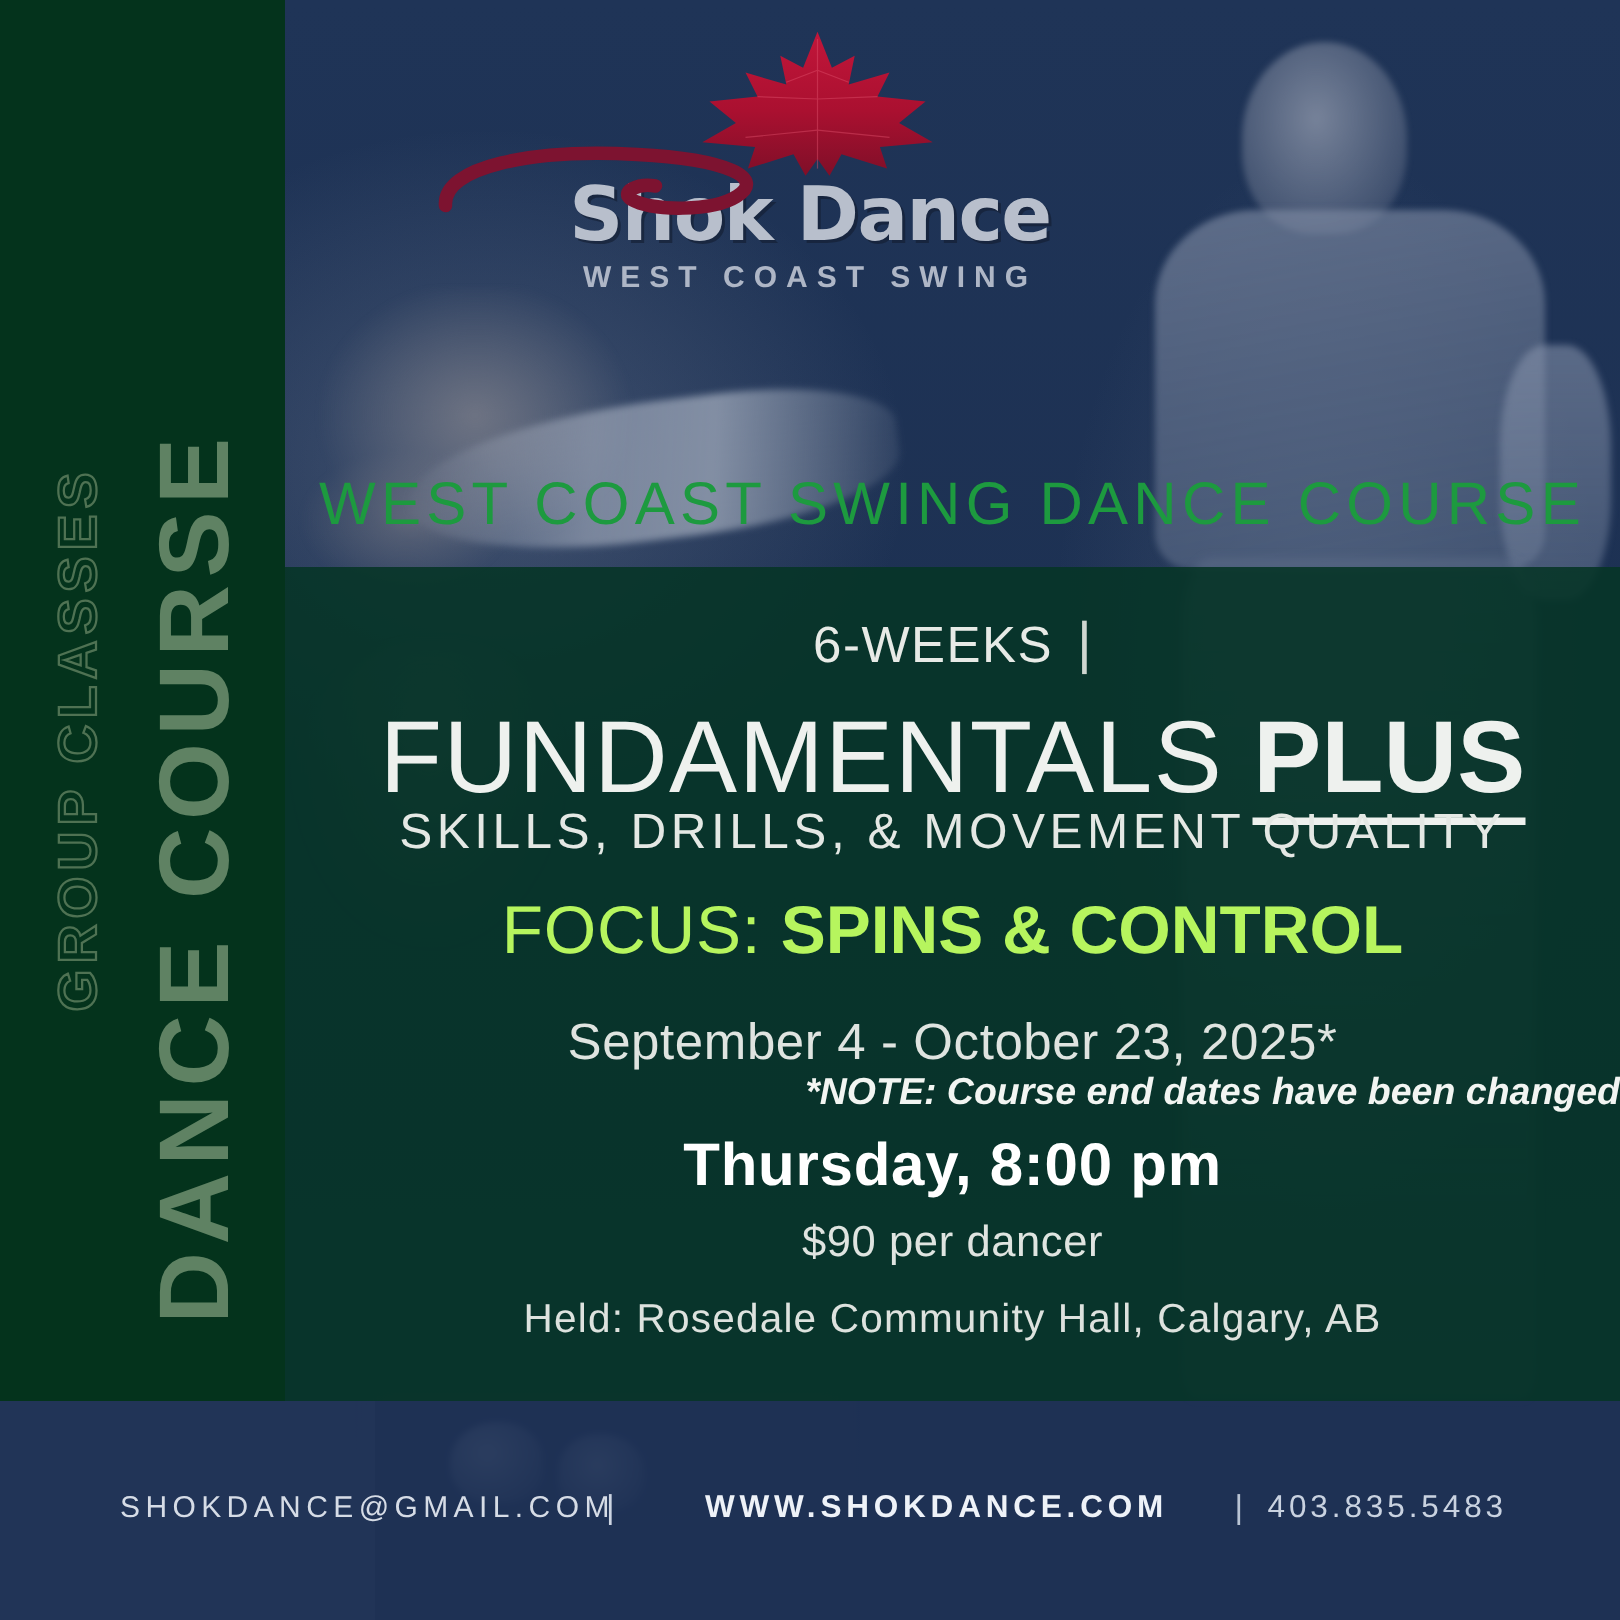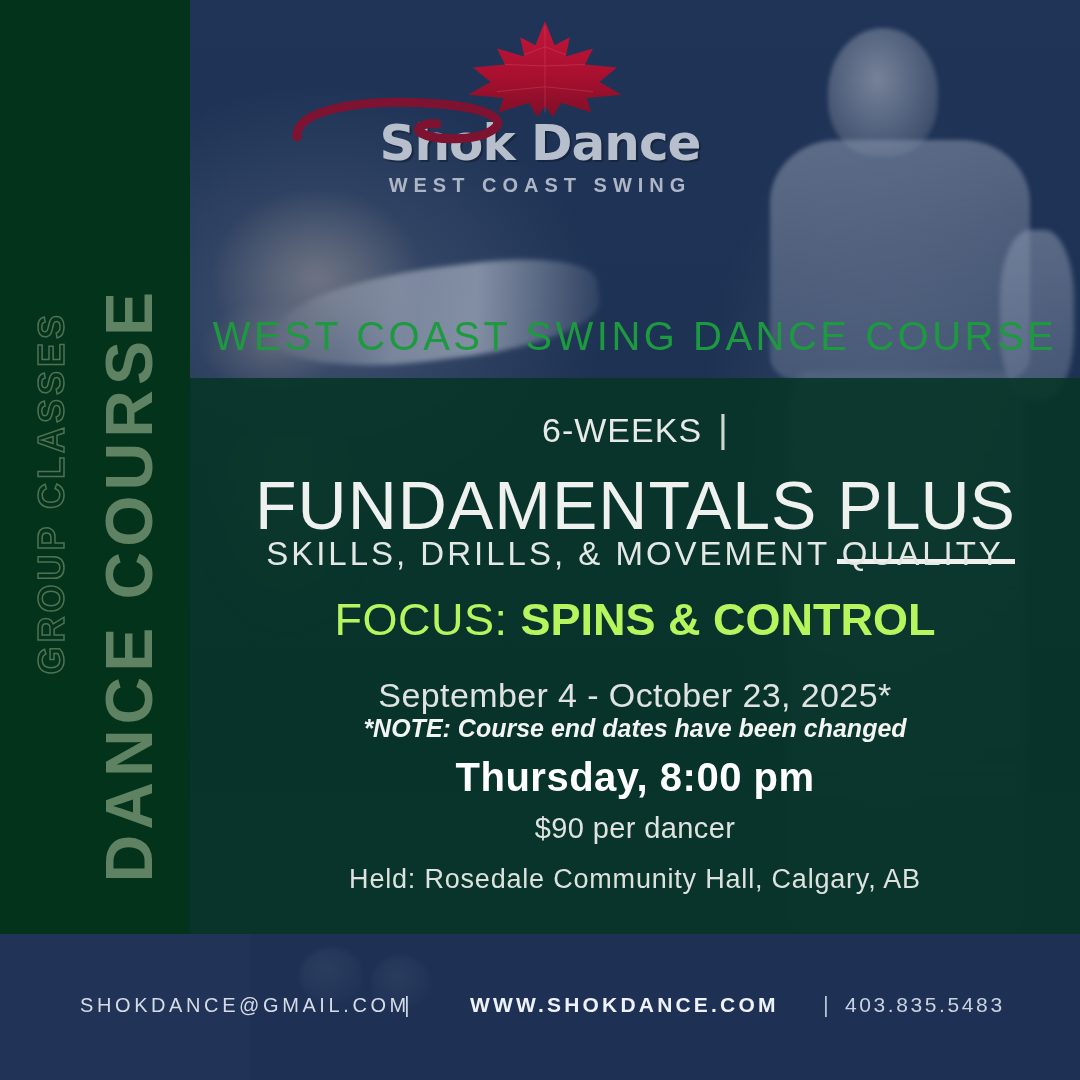--- a/index.html
+++ b/index.html
@@ -169,40 +169,40 @@
   #weeks-line .wk { font-size:34px; font-weight:500; letter-spacing:1px; }
   #weeks-line .bar { font-size:38px; font-weight:200; color:#cfd6d0; }
   #weeks-line .pg  { font-size:27px; font-weight:300; letter-spacing:.5px; color:#e2e7e1; }
 
   #headline {
     top:466px;
     font-size:68px; font-weight:300; letter-spacing:1px; color:#eef1ee;
     white-space:nowrap;
   }
   #headline .plus {
-    font-weight:400; letter-spacing:0;
-    border-bottom:5px solid #eef1ee; padding-bottom:16px;
+    font-weight:700; letter-spacing:0;
+    border-bottom:5px solid #eef1ee; padding-bottom:2px;
   }
   #subhead {
     top:535px;
     font-size:33px; font-weight:300; letter-spacing:3px; color:#e4e8e4;
   }
   #focus-line {
     top:594px;
     font-size:45px; color:#b6f55e; font-weight:300; letter-spacing:.5px;
   }
   #focus-line .strong { font-weight:800; letter-spacing:0;margin-top:11px; }
 
   #dates {
     top:676px;
     font-size:34px; font-weight:300; letter-spacing:.4px; color:#dfe4e0;
   }
   #dates-note {
     top:714px;
-    font-size:25px; font-weight:700; font-style:italic; color:#f2f5f2;
+    font-size:25px; font-weight:700; font-style:italic; color:#f2f5f2;text-align:right;
   }
   #daytime {
     top:755px;
     font-size:40px; font-weight:800; color:#ffffff; letter-spacing:.5px;
   }
   #price {
     top:812px;
     font-size:29px; font-weight:300; color:#dfe4e0; letter-spacing:.4px;
   }
   #venue {

